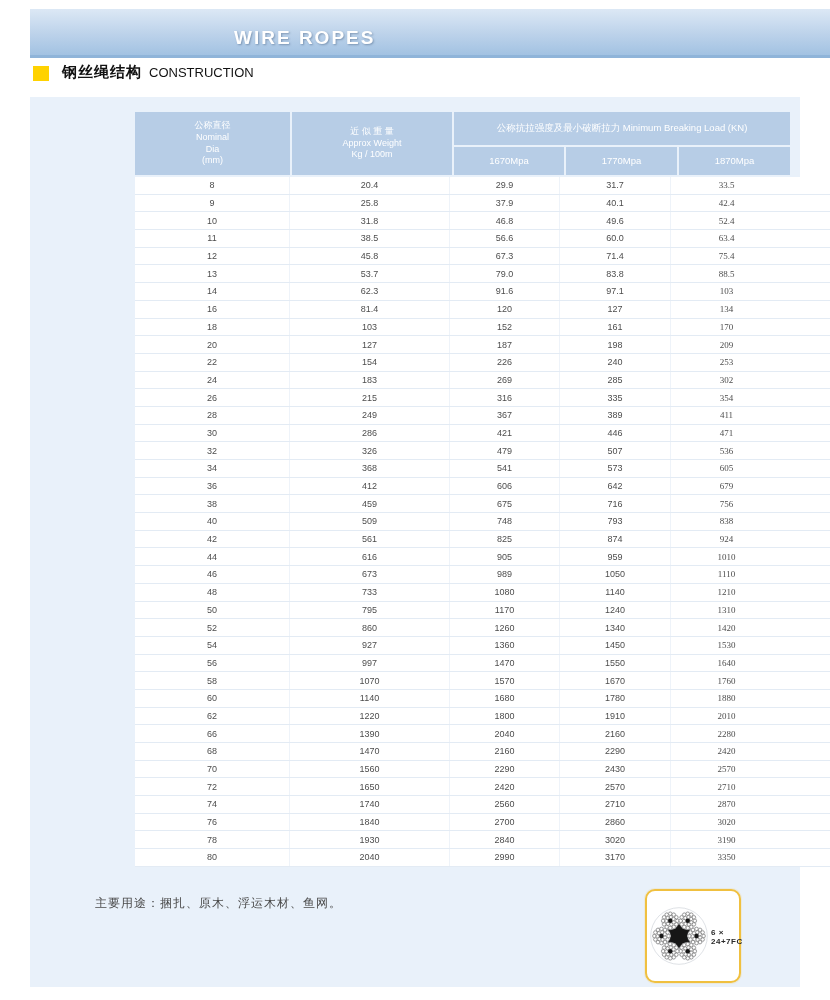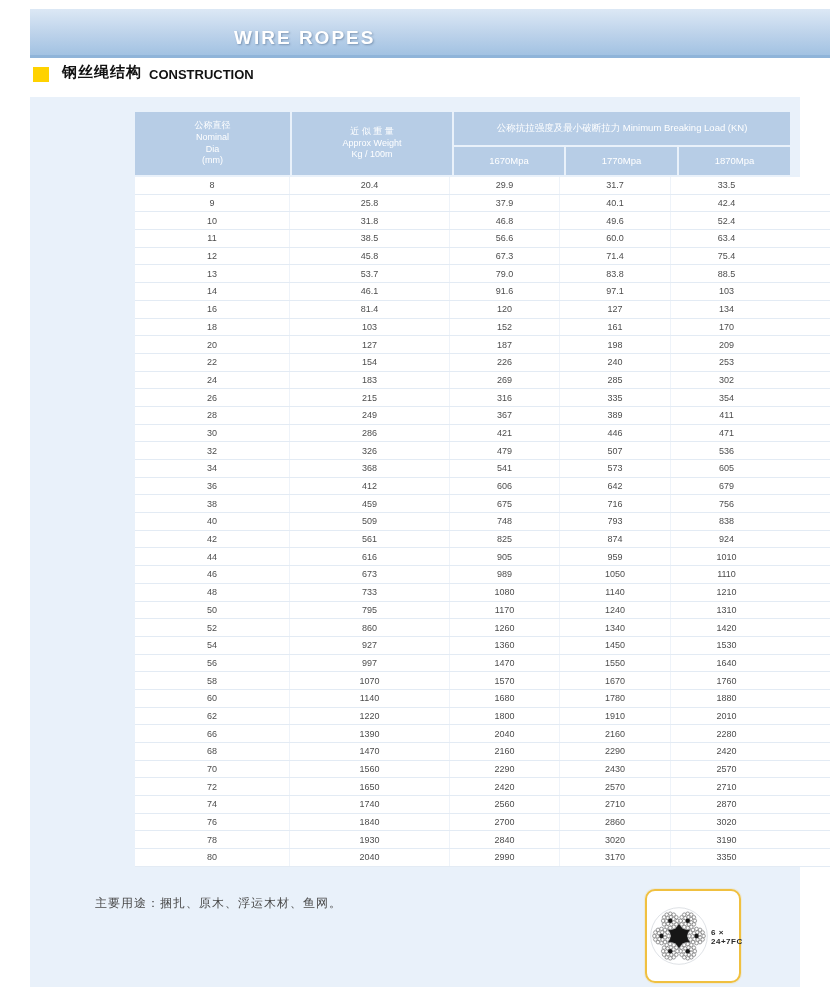--- a/index.html
+++ b/index.html
@@ -9,24 +9,24 @@
   
   .banner{position:absolute;left:30px;top:9px;right:0;height:46px;
           background:linear-gradient(180deg,#dce8f5 0%,#bcd2ea 55%,#a2c2e2 100%);
           border-bottom:3px solid #8fb4d9;}
   .banner-zh{position:absolute;left:57px;top:5px;font-size:28px;font-weight:bold;color:#ffffff;
              letter-spacing:3px;text-shadow:2px 2px 2px rgba(70,95,130,.5);}
   .banner-en{position:absolute;left:204px;top:18px;font-size:19px;font-weight:bold;color:#ffffff;
              letter-spacing:2px;text-shadow:1px 1px 2px rgba(70,95,130,.5);}
 
   
-  .section{position:absolute;left:33px;top:63px;display:flex;align-items:flex-end;}
+  .section{position:absolute;left:33px;top:63px;display:flex;align-items:center;}
   .yellow-sq{width:16px;height:15px;margin-top:1px;}
   .section-zh{margin-left:13px;font-size:15px;font-weight:bold;color:#121212;letter-spacing:1px;}
-  .section-en{margin-left:7px;font-size:13px;font-weight:bold;color:#121212;}
+  .section-en{margin-left:7px;font-size:13px;font-weight:normal;color:#121212;}
 
   
   .panel{position:absolute;left:30px;top:97px;width:770px;height:890px;background:#e9f1fa;}
 
   
   .tbl{position:absolute;left:65px;top:15px;width:741px;padding-left:40px;}
   .thead{display:grid;grid-template-columns:155px 160px 110px 111px 111px;
          grid-template-rows:33px 28px;gap:2px;}
   .hcell{background:#b7cde6;color:#ffffff;display:flex;flex-direction:column;
          align-items:center;justify-content:center;text-align:center;
@@ -34,21 +34,21 @@
   .hc1{grid-row:1/3;grid-column:1;}
   .hc2{grid-row:1/3;grid-column:2;}
   .hgroup{grid-row:1;grid-column:3/6;font-size:9.5px;}
   .hgrade{grid-row:2;font-size:9.5px;text-align:center;}
 
   .rows{margin-top:2px;background:#ffffff;}
   .trow{display:grid;grid-template-columns:155px 160px 110px 111px 111px;height:16.7px;
         border-bottom:1px solid #e3ebf4;}
   .tcell{display:flex;align-items:center;justify-content:center;
          font-size:9px;color:#4d4d4d;border-right:1px solid #eef3f9;}
-  .tcell:last-child{border-right:none;}
+  .tcell:last-child{border-right:none;font-family:Liberation Serif, serif;}
 
   
   .note{position:absolute;left:65px;top:798px;font-size:12px;color:#4a4a4a;letter-spacing:1px;}
 
   
   .spec-card{position:absolute;left:615px;top:792px;width:92px;height:90px;background:#ffffff;
              border:2px solid #f0c040;border-radius:10px;display:flex;flex-direction:row;
              align-items:center;justify-content:flex-start;box-shadow:0 0 0 1px rgba(240,192,64,.15);}
   .spec-card svg{margin-top:4px;}
   .spec-label{font-size:8px;font-weight:bold;color:#2a2a2a;margin-top:1px;letter-spacing:.5px;}
@@ -128,21 +128,21 @@
           </div>
           <div class="trow">
             <div class="tcell">13</div>
             <div class="tcell">53.7</div>
             <div class="tcell">79.0</div>
             <div class="tcell">83.8</div>
             <div class="tcell">88.5</div>
           </div>
           <div class="trow">
             <div class="tcell">14</div>
-            <div class="tcell">46.1</div>
+            <div class="tcell">62.3</div>
             <div class="tcell">91.6</div>
             <div class="tcell">97.1</div>
             <div class="tcell">103</div>
           </div>
           <div class="trow">
             <div class="tcell">16</div>
             <div class="tcell">81.4</div>
             <div class="tcell">120</div>
             <div class="tcell">127</div>
             <div class="tcell">134</div>

